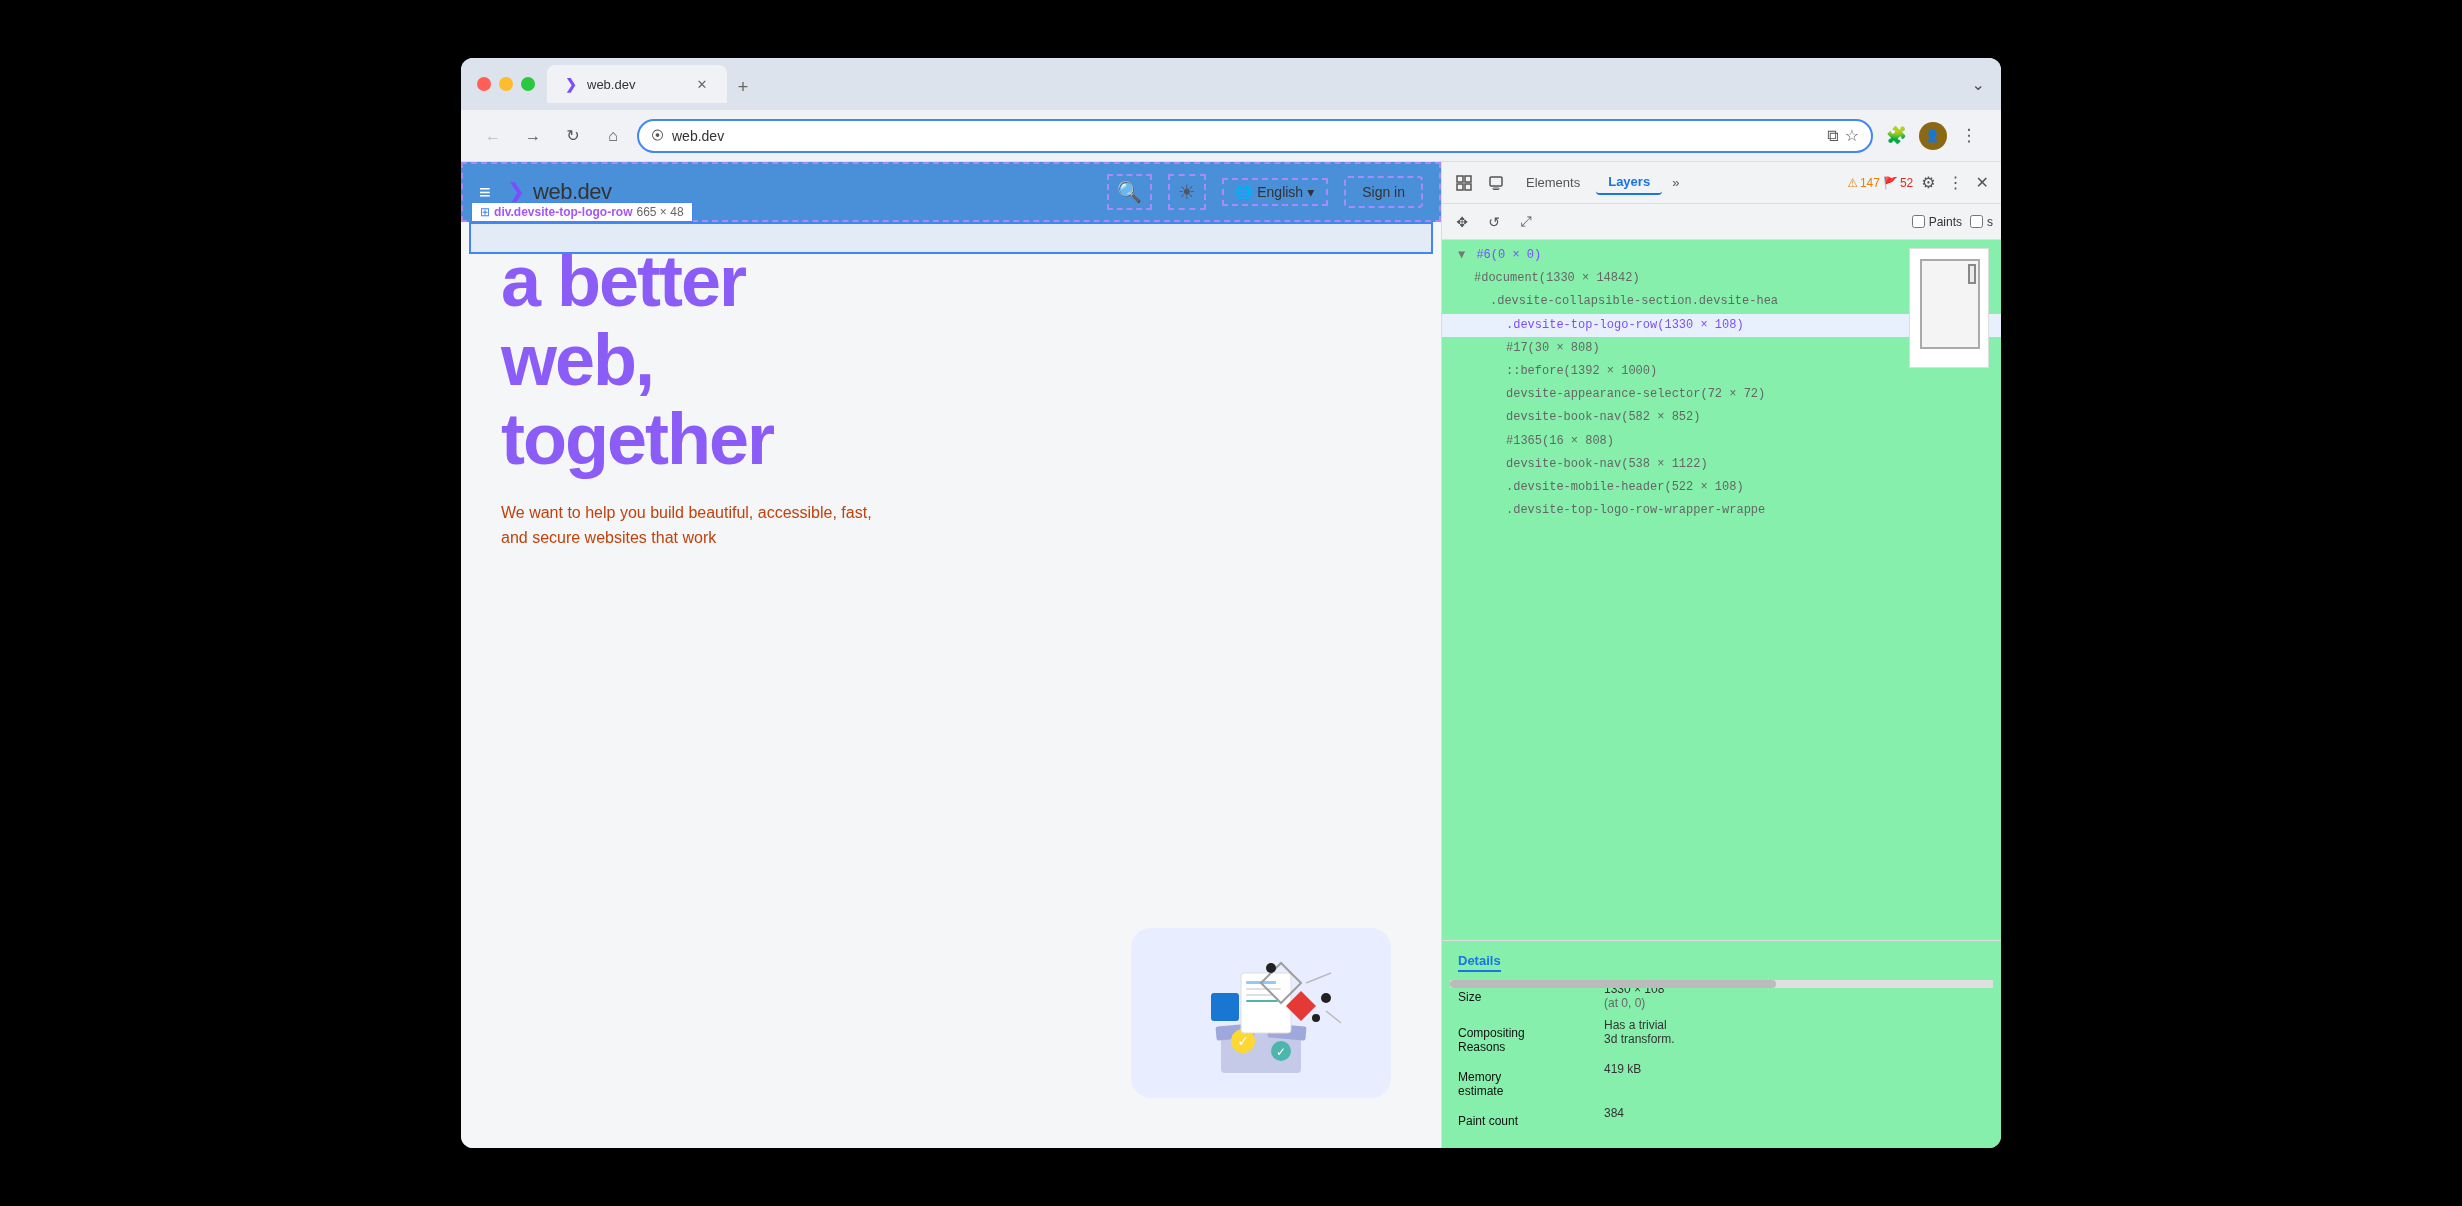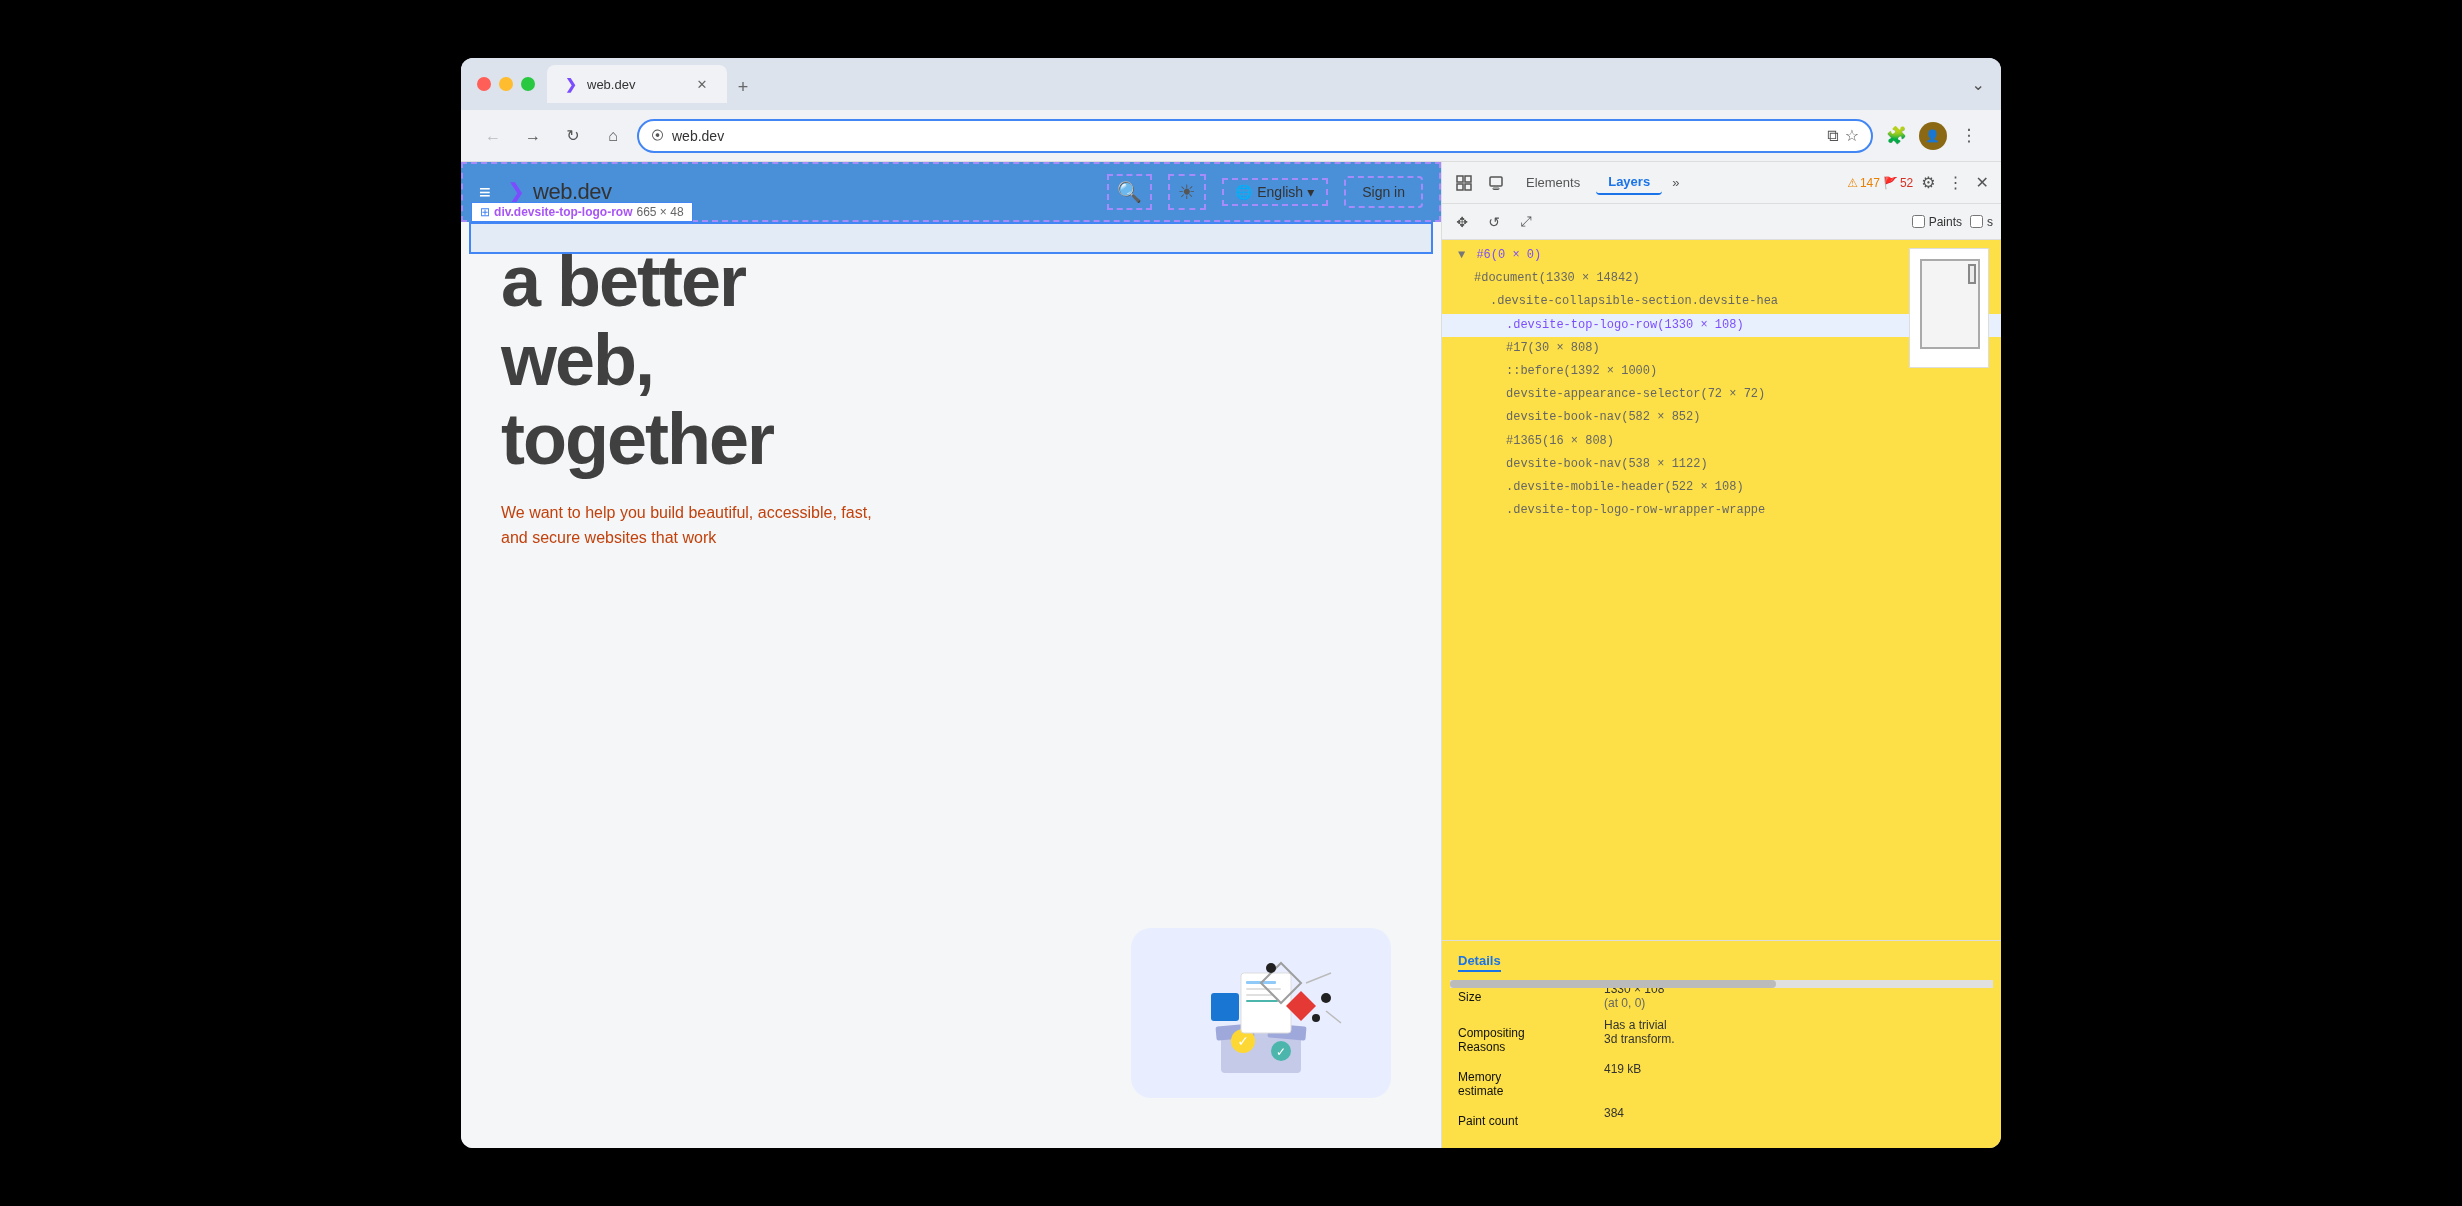--- a/index.html
+++ b/index.html
@@ -304,21 +304,21 @@
       text-align: right;
     }
 
     
     .page-content {
       padding: 20px 40px;
     }
     .page-heading {
       font-size: 72px;
       font-weight: 800;
-      color: #404040;
+      color: #8b5cf6;
       line-height: 1.1;
       letter-spacing: -2px;
     }
     .page-subtext {
       font-size: 16px;
       color: #c2410c;
       line-height: 1.6;
       max-width: 380px;
       margin-top: 20px;
     }
@@ -334,21 +334,21 @@
       border-radius: 20px;
       display: flex;
       align-items: center;
       justify-content: center;
       overflow: hidden;
     }
 
     
     .devtools-panel {
       width: 560px;
-      background: #fde047;
+      background: #86efac;
       border-left: 1px solid #ddd;
       display: flex;
       flex-direction: column;
     }
 
     
     .devtools-toolbar {
       height: 42px;
       background: #f1f3f4;
       border-bottom: 1px solid #ddd;

